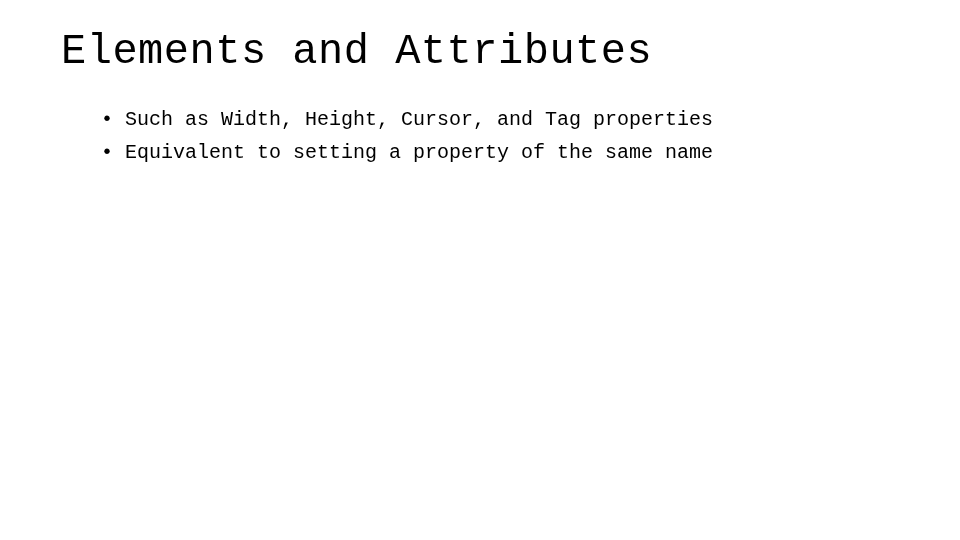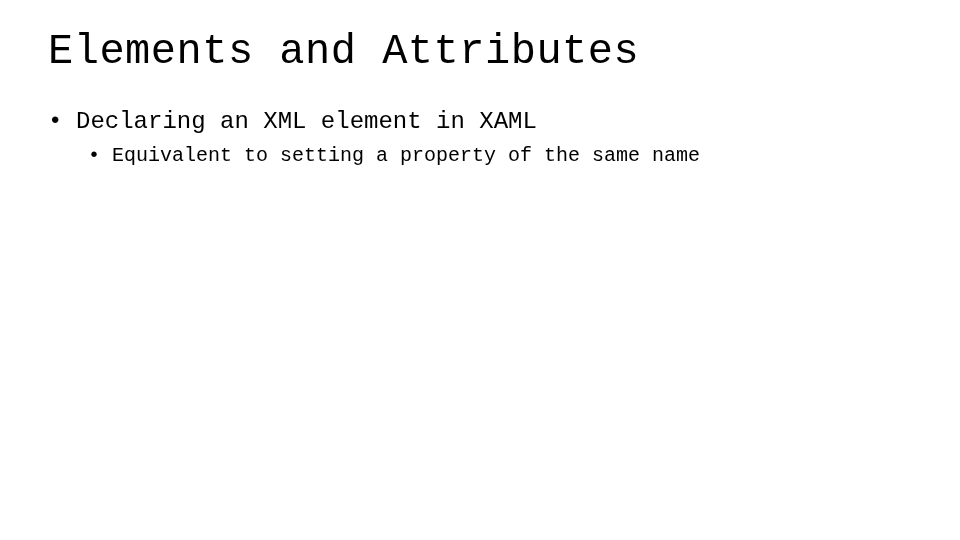--- a/index.html
+++ b/index.html
@@ -9,21 +9,21 @@
     height: 540px;
     background: #ffffff;
     font-family: "MS Gothic", "Courier New", "Lucida Console", monospace;
     color: #000000;
     overflow: hidden;
   }
   .slide {
     box-sizing: border-box;
     width: 960px;
     height: 540px;
-    padding: 28px 54px 0 48px;
+    padding: 28px 54px 0 61px;
     border-radius: 20px;
   }
   .title {
     font-size: 42px;
     letter-spacing: 0.5px;
     margin-bottom: 30px;
     font-weight: normal;
   }
   .body {
     font-size: 24px;
@@ -56,25 +56,25 @@
   }
 </style>
 </head>
 <body>
 
 <div class="slide">
   <div class="title">Elements and Attributes</div>
 
   <div class="body">
 
+    <div class="lvl2">
+      <span class="bullet"></span>
+      <span class="text">Such as Width, Height, Cursor, and Tag properties</span>
+    </div>
 
-    <div class="lvl1">
-      <span class="bullet"></span>
-      <span class="text">Declaring an XML element in XAML</span>
-    </div>
 
     <div class="lvl2">
       <span class="bullet"></span>
       <span class="text">Equivalent to setting a property of the same name</span>
     </div>
 
   </div>
 </div>
 
 </body></html>

